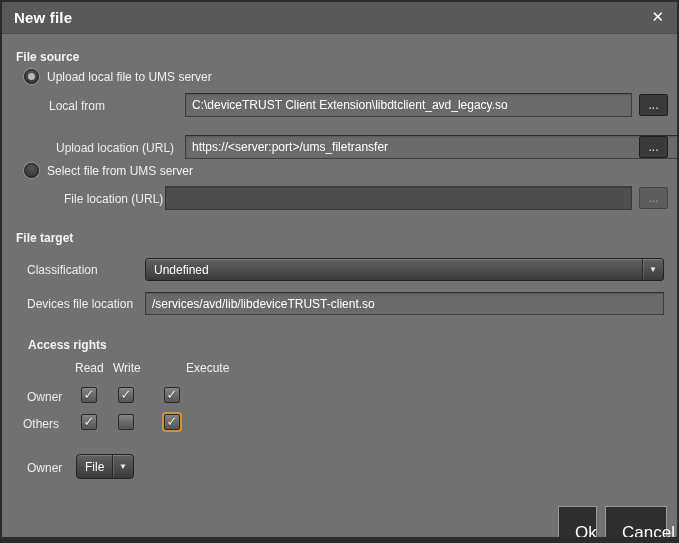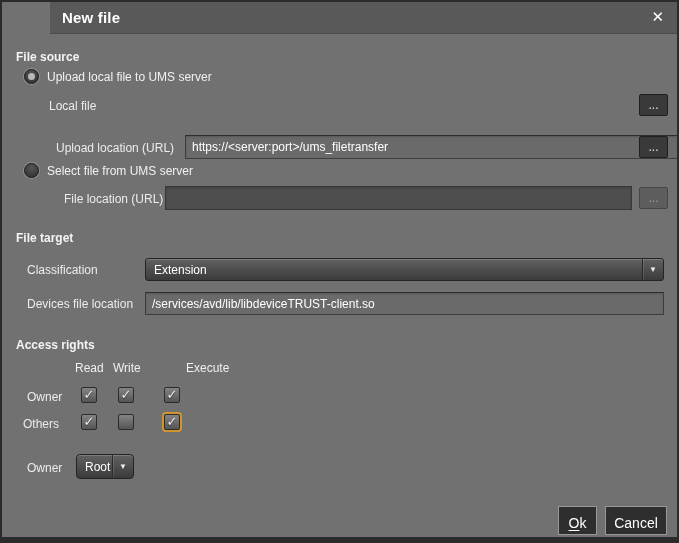--- a/index.html
+++ b/index.html
@@ -1,27 +1,27 @@
 <!DOCTYPE html>
 <html><head>
 <meta charset="utf-8">
 <style>
   html,body{margin:0;padding:0;background:#888;}
   .window{
     position:relative;width:679px;height:543px;box-sizing:border-box;
     background:#717171;border:2px solid #2b2b2b;border-bottom-width:6px;
     font-family:"Liberation Sans","DejaVu Sans",sans-serif;overflow:hidden;
   }
-  .titlebar{position:absolute;left:0;top:0;right:0;height:31px;background:#595959;border-bottom:1px solid #4c4c4c;margin-left:48px;}
+  .titlebar{position:absolute;left:0;top:0;right:0;height:31px;background:#595959;border-bottom:1px solid #4c4c4c;}
   .title{position:absolute;left:12px;top:7px;font-size:15px;font-weight:bold;color:#ffffff;letter-spacing:.2px;}
   .close{position:absolute;right:13px;top:6px;font-size:15px;color:#ffffff;cursor:default;line-height:18px;}
   .section-header{position:absolute;font-size:12px;font-weight:bold;color:#f4f4f4;}
   #sh-filesource{left:14px;top:48px;}
   #sh-filetarget{left:14px;top:229px;}
-  #sh-accessrights{left:14px;top:336px;}
+  #sh-accessrights{left:26px;top:336px;}
 
   .radio-row{position:absolute;display:flex;align-items:center;gap:8px;}
   #radio-upload{left:22px;top:67px;}
   #radio-select{left:22px;top:161px;}
   .radio{width:13px;height:13px;border-radius:50%;position:relative;box-sizing:content-box;
     background:radial-gradient(circle at 50% 30%,#565656,#2d2d2d);
     border:1px solid #1e1e1e;box-shadow:0 0 0 1px rgba(255,255,255,0.22);}
   .radio.checked::after{content:"";position:absolute;left:3px;top:3px;width:7px;height:7px;border-radius:50%;background:#b9b9b9;}
   .radio-label{font-size:12px;color:#f1f1f1;}
 
@@ -74,21 +74,21 @@
   .checkbox.checked .check{display:block;}
   .checkbox.focused{box-shadow:0 0 0 2px #d2942c;}
   #cb-owner-read{left:79px;top:385px;}
   #cb-owner-write{left:116px;top:385px;}
   #cb-owner-execute{left:162px;top:385px;}
   #cb-others-read{left:79px;top:412px;}
   #cb-others-write{left:116px;top:412px;}
   #cb-others-execute{left:162px;top:412px;}
 
   .dlg-btn{position:absolute;height:29px;box-sizing:border-box;background:#2e2e2e;
-    border:1px solid #989898;color:#ffffff;font-size:14px;font-family:inherit;padding:8px;text-align:center;}
+    border:1px solid #989898;color:#ffffff;font-size:17px;font-family:inherit;padding:16px;text-align:center;}
   #btn-ok{left:556px;top:504px;width:39px;}
   #btn-cancel{left:603px;top:504px;width:62px;}
   .dlg-btn u{text-decoration:underline;text-underline-offset:2px;}
 </style>
 </head>
 <body>
 
 <div class="window">
 
   <div class="titlebar">
@@ -96,41 +96,42 @@
     <span class="close">✕</span>
   </div>
 
   <div class="section-header" id="sh-filesource">File source</div>
 
   <div class="radio-row" id="radio-upload">
     <span class="radio checked"></span>
     <span class="radio-label">Upload local file to UMS server</span>
   </div>
 
-  <span class="field-label" id="lbl-localfile">Local file</span>
+  <span class="field-label" id="lbl-localfile">Local from</span>
+  <input class="text-field" id="fld-localfile" type="text" value="C:\deviceTRUST Client Extension\libdtclient_avd_legacy.so" style="">
   <button class="browse-btn" id="btn-browse-local">...</button>
 
   <span class="field-label" id="lbl-upload">Upload location (URL)</span>
   <input class="text-field" id="fld-upload" type="text" value="https://&lt;server:port&gt;/ums_filetransfer" style="">
   <button class="browse-btn" id="btn-browse-upload">...</button>
 
   <div class="radio-row" id="radio-select">
     <span class="radio"></span>
     <span class="radio-label">Select file from UMS server</span>
   </div>
 
   <span class="field-label" id="lbl-fileloc">File location (URL)</span>
   <input class="text-field" id="fld-fileloc" type="text" disabled="" value="" style="">
   <button class="browse-btn disabled" id="btn-browse-fileloc">...</button>
 
   <div class="section-header" id="sh-filetarget">File target</div>
 
   <span class="field-label" id="lbl-classification">Classification</span>
   <div class="dropdown" id="dd-classification">
-    <span class="dd-value">Extension</span>
+    <span class="dd-value">Undefined</span>
     <span class="dd-arrow-box">▼</span>
   </div>
 
   <span class="field-label" id="lbl-devices">Devices file location</span>
   <input class="text-field" id="fld-devices" type="text" value="/services/avd/lib/libdeviceTRUST-client.so" style="">
 
   <div class="section-header" id="sh-accessrights">Access rights</div>
 
   <span class="col-header" id="col-read">Read</span>
   <span class="col-header" id="col-write">Write</span>
@@ -151,20 +152,20 @@
   <span class="checkbox checked" id="cb-others-read">
       <span class="check">✓</span>
     </span>
   <span class="checkbox" id="cb-others-write"></span>
   <span class="checkbox checked focused" id="cb-others-execute">
       <span class="check">✓</span>
     </span>
 
   <span class="field-label" id="lbl-owner-dd">Owner</span>
   <div class="dropdown" id="dd-owner">
-    <span class="dd-value">Root</span>
+    <span class="dd-value">File</span>
     <span class="dd-arrow-box">▼</span>
   </div>
 
   <button class="dlg-btn" id="btn-ok"><u>O</u>k</button>
   <button class="dlg-btn" id="btn-cancel">Cancel</button>
 
 </div>
 
 </body></html>

